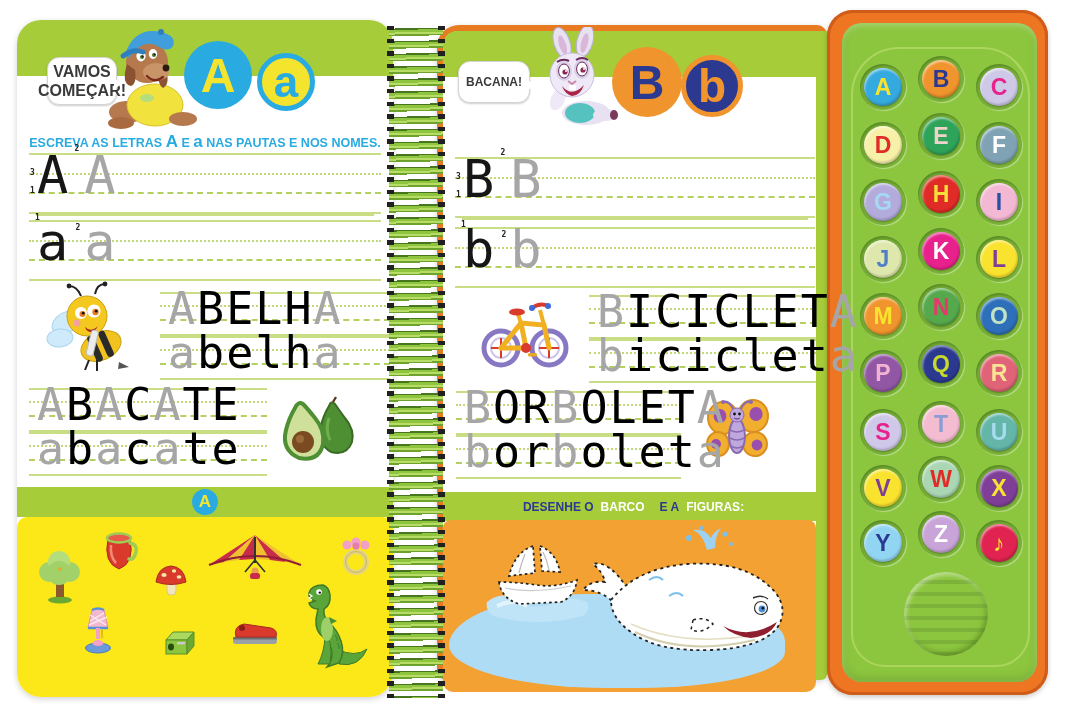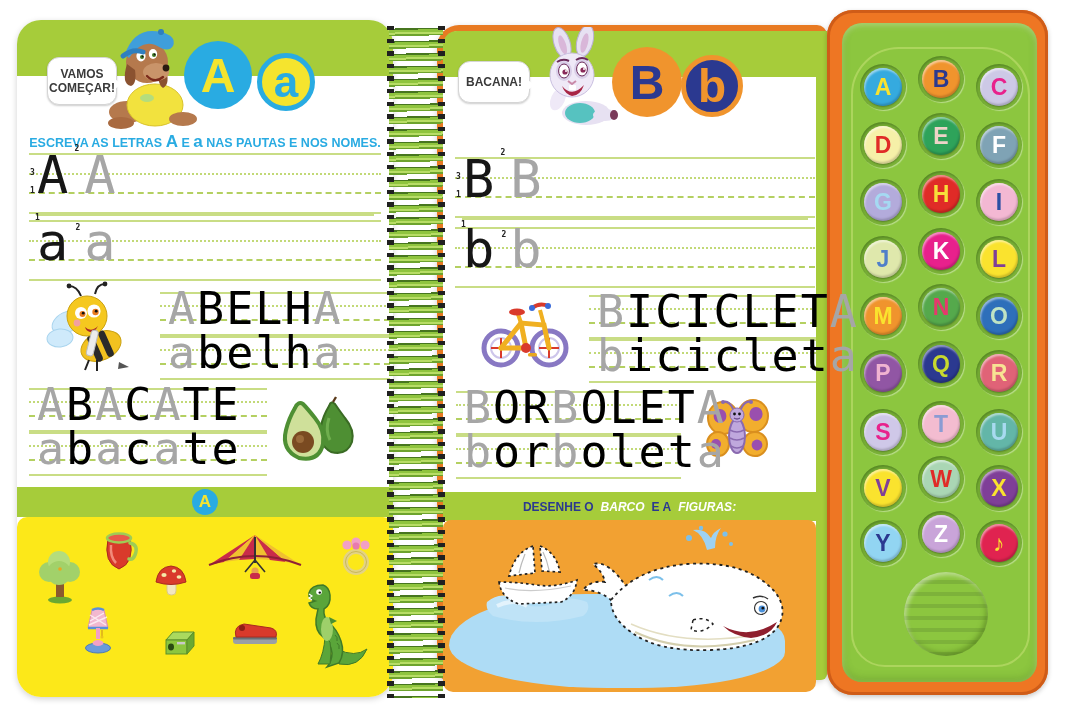--- a/index.html
+++ b/index.html
@@ -16,21 +16,21 @@
     border-left:6px solid #e87a22;border-top:6px solid #e87a22;border-radius:22px 10px 10px 10px;
     box-shadow:0 2px 6px rgba(0,0,0,.18);}
   .right-page .band{height:46px;border-radius:14px 0 0 0;}
   .edge-strip{position:absolute;right:0;top:0;bottom:0;width:11px;background:var(--band);border-radius:0 6px 6px 0;}
 
   .bubble{position:absolute;background:#fff;border:1px solid #d5d5d5;border-radius:12px;z-index:4;
     display:flex;align-items:center;justify-content:center;text-align:center;font-weight:bold;
     color:#3a3a3a;box-shadow:0 1px 2px rgba(0,0,0,.2);line-height:1.2;}
   .bubble::after{content:"";position:absolute;right:-11px;top:50%;margin-top:-3px;
     border:6px solid transparent;border-left:7px solid #fff;}
-  .vamos{left:30px;top:37px;width:68px;height:46px;font-size:12px;}
+  .vamos{left:30px;top:37px;width:68px;height:46px;font-size:16px;}
   .bacana{left:15px;top:30px;width:70px;height:40px;font-size:12px;}
 
   .figure{position:absolute;}
   .bigc{position:absolute;border-radius:50%;display:flex;align-items:center;justify-content:center;
     font-weight:bold;z-index:2;}
   .bigA{left:167px;top:21px;width:68px;height:68px;background:var(--blue);color:#f5e42e;font-size:48px;}
   .biga{left:240px;top:33px;width:58px;height:58px;background:#f5e42e;border:5px solid var(--blue);
     color:var(--blue);font-size:44px;box-sizing:border-box;z-index:3;}
   .bigB{left:169px;top:16px;width:70px;height:70px;background:var(--orange);color:var(--dkblue);font-size:48px;}
   .bigb{left:238px;top:24px;width:62px;height:62px;background:var(--dkblue);border:5px solid var(--orange);
@@ -64,22 +64,22 @@
   .n3{left:-7px;top:24px;}
   .lrow .n1{left:-2px;top:2px;bottom:auto;}
   .lrow .n2{right:-8px;top:12px;}
 
   .banner{position:absolute;background:var(--band);display:flex;align-items:center;justify-content:center;
     gap:7px;color:#fff;font-weight:bold;font-size:12px;white-space:nowrap;}
   .left-page .banner{left:0;right:0;top:467px;height:30px;}
   .right-page .banner{left:0;right:11px;top:461px;height:29px;}
   .bcircle{width:26px;height:26px;border-radius:50%;background:var(--blue);color:#f5e42e;
     display:flex;align-items:center;justify-content:center;font-size:17px;font-weight:bold;}
-  .bp-blue{color:var(--dkblue);}
-  .bp-white{color:#fff;font-style:italic;}
+  .bp-blue{color:var(--dkblue);margin-left:8px;}
+  .bp-white{color:#fff;}
 
   .yellow-area{position:absolute;left:0;right:0;top:497px;bottom:0;background:var(--yellow);
     border-radius:10px 10px 24px 24px;}
   .orange-area{position:absolute;left:0;right:11px;top:489px;height:172px;background:var(--oarea);
     border-radius:8px 8px 10px 10px;overflow:hidden;}
   .water{position:absolute;left:6px;top:74px;width:336px;height:94px;background:#aedcf5;
     border-radius:45% 55% 48% 52%/60% 55% 42% 50%;}
   .item{position:absolute;}
   .item svg,.figure svg{width:100%;height:100%;display:block;}
 

